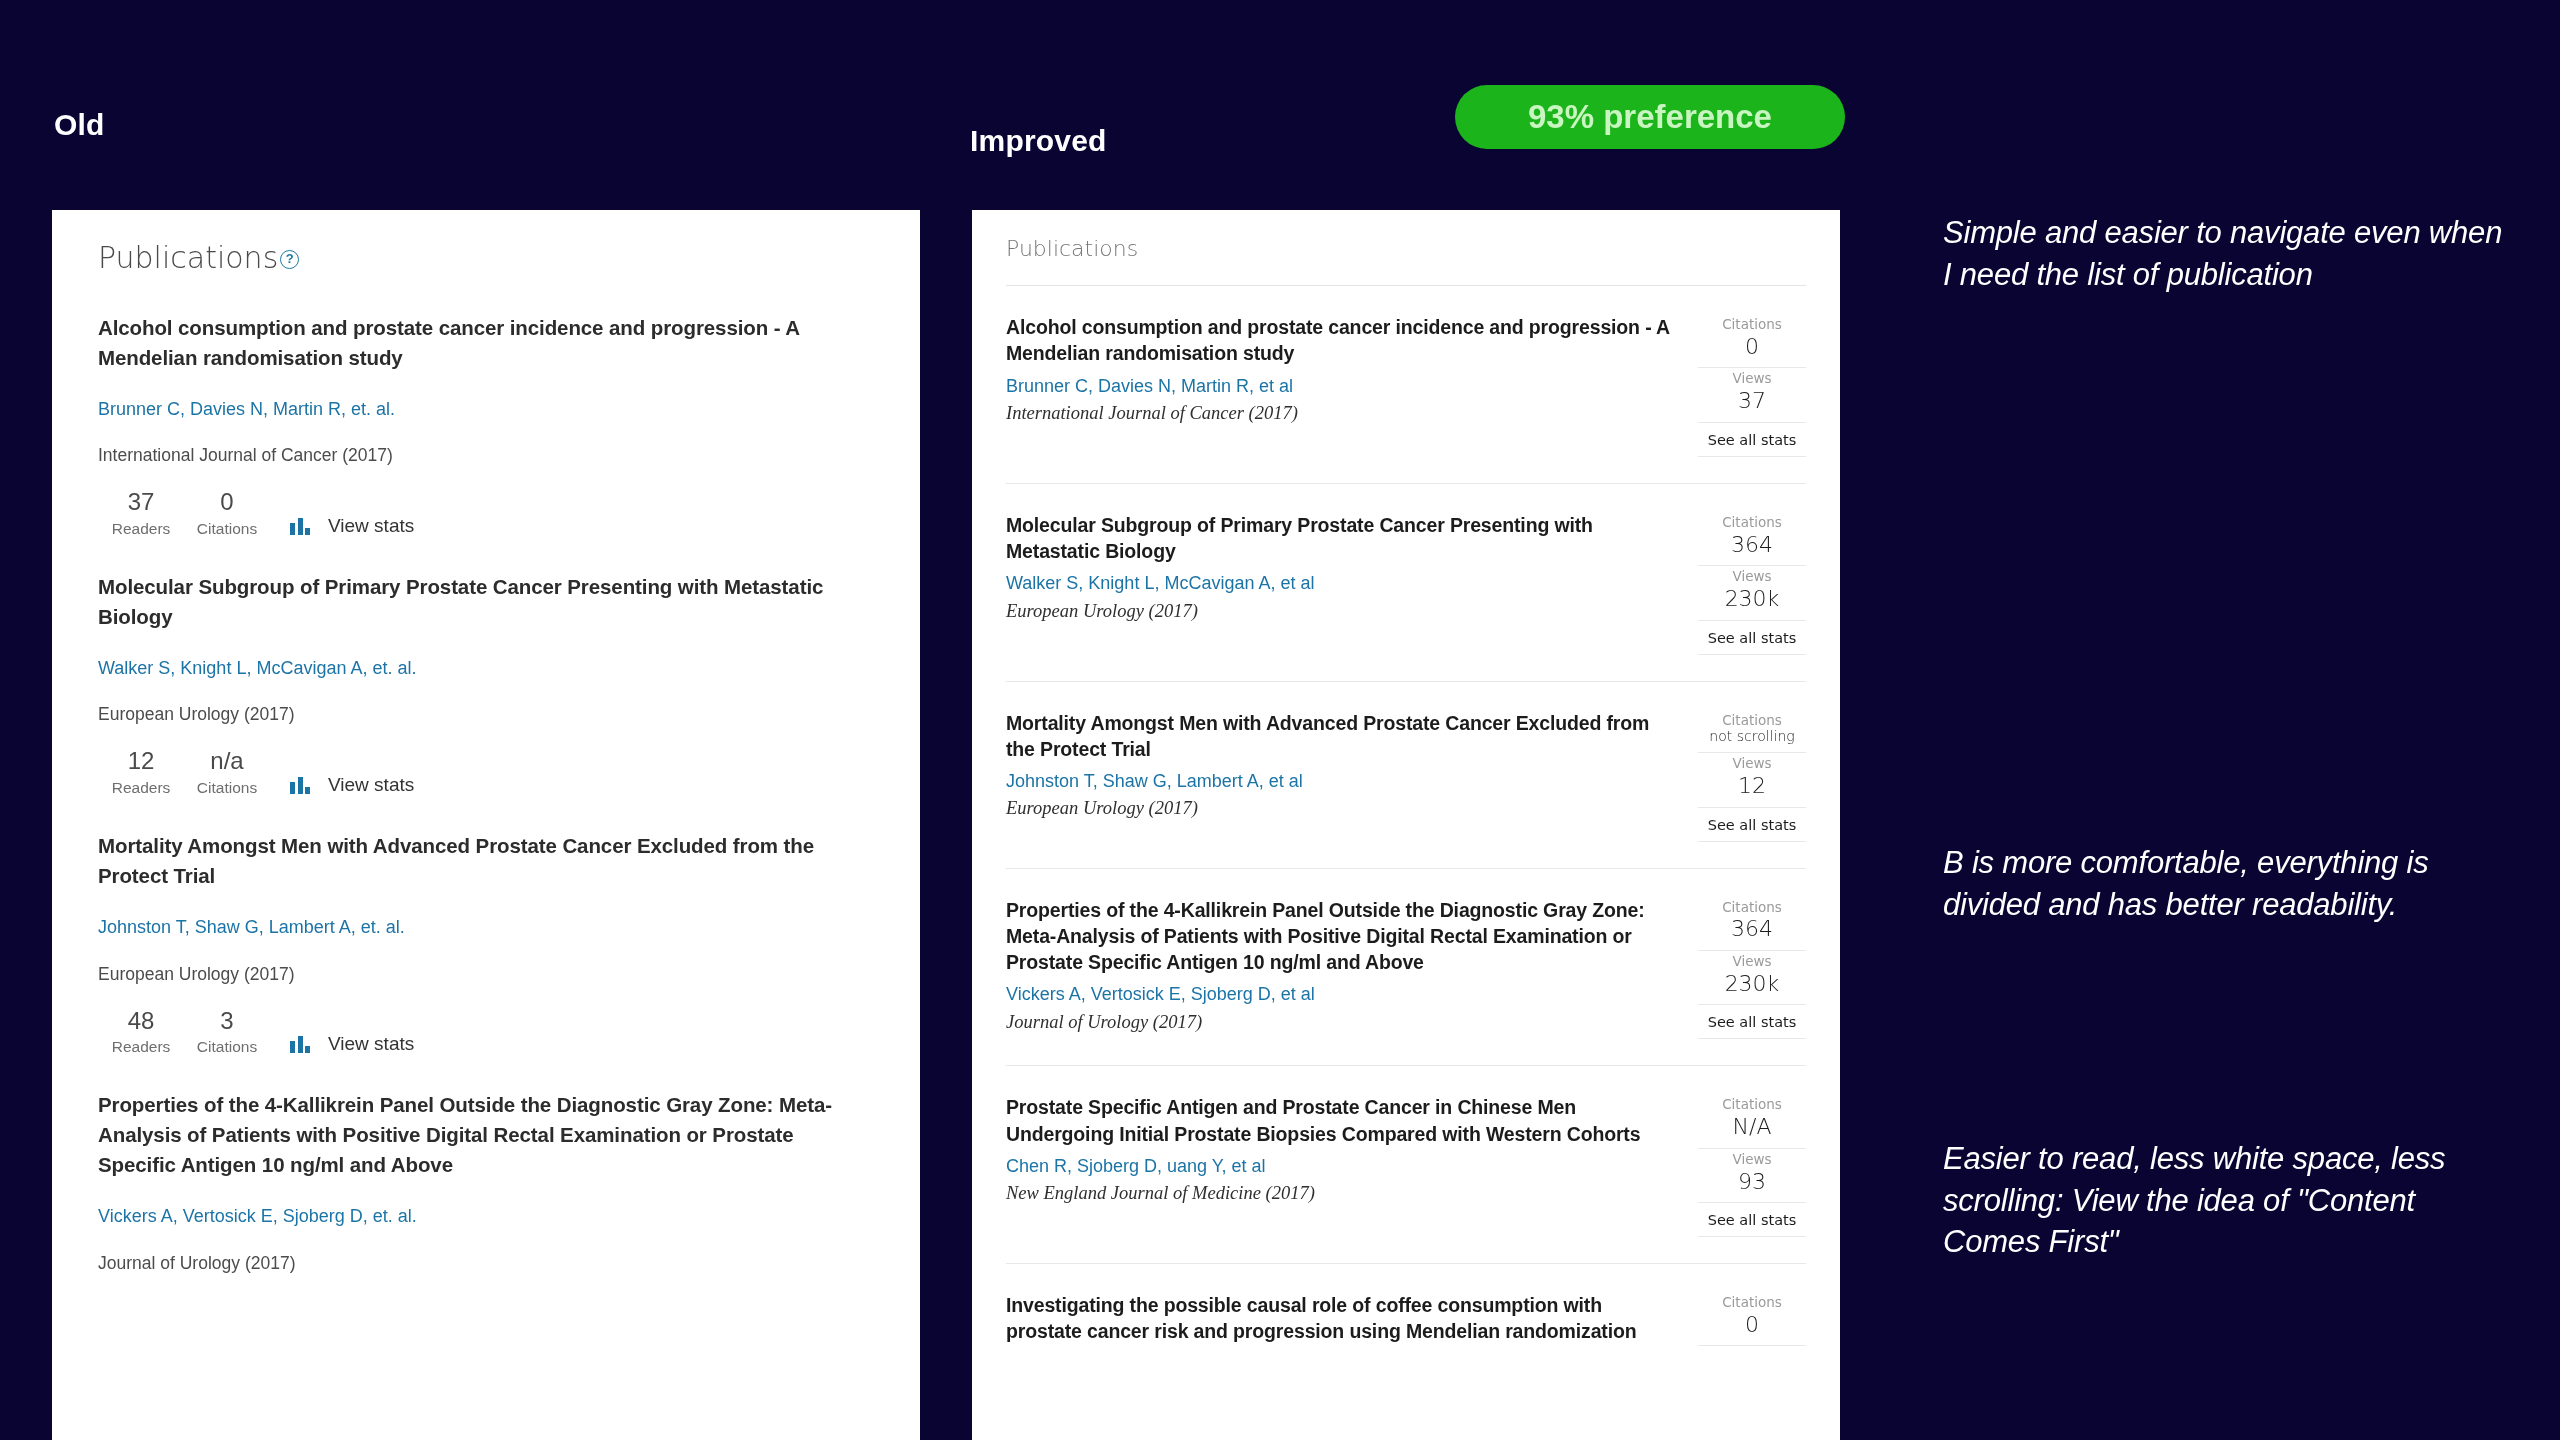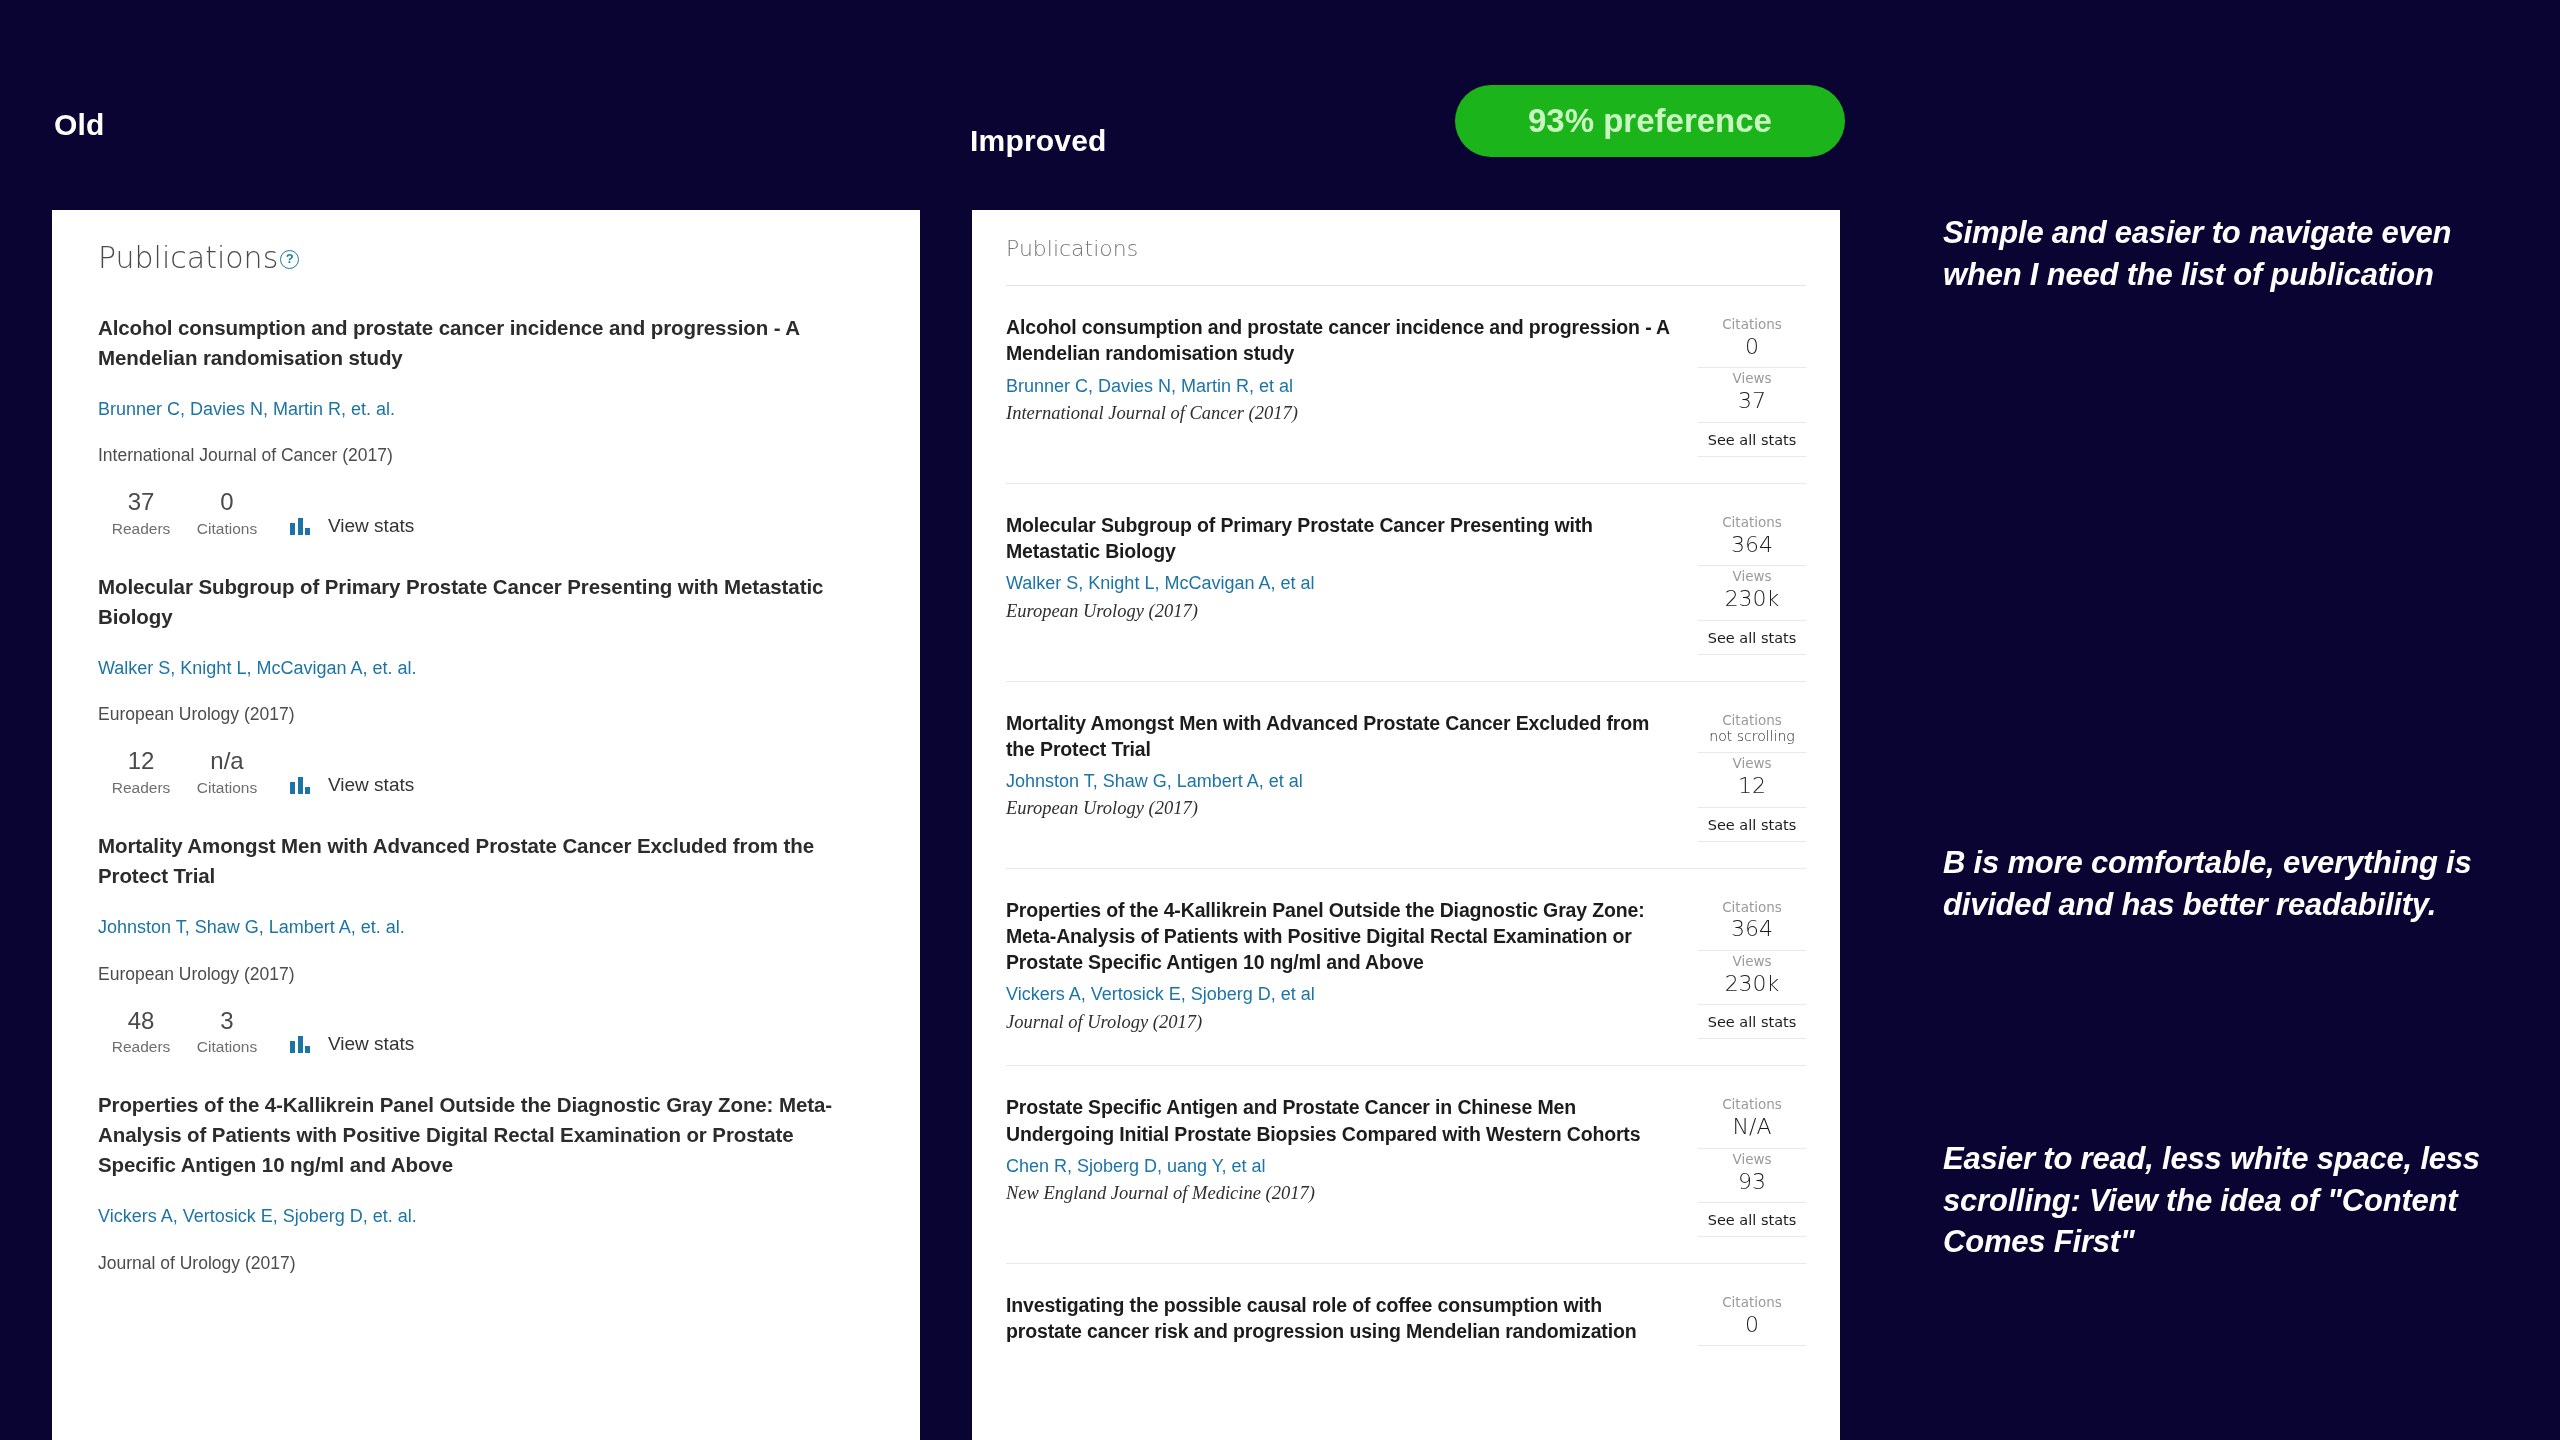--- a/index.html
+++ b/index.html
@@ -18,21 +18,21 @@
     font-size: 30px;
     font-weight: bold;
     letter-spacing: .2px;
   }
   #label-old      { left: 54px;  top: 108px; }
   #label-improved { left: 970px; top: 124px; }
 
   .badge {
     position: absolute;
     left: 1455px; top: 85px;
-    width: 390px; height: 72px;
+    width: 390px; height: 64px;
     background: #1bb41b;
     border-radius: 36px;
     display: flex; align-items: center; justify-content: center;
     color: #c9f5c0;
     font-size: 33px;
     font-weight: bold;
   }
 
   
   .panel {
@@ -153,21 +153,21 @@
   .rail-val.small { font-size: 14px; line-height: 1.2; color: #2a2a2a; }
   .rail-link { font-size: 14.5px; color: #1c1c1c; padding: 9px 0 8px 0; border-bottom: 1px solid #e8e8e8; }
 
   
   .quote {
     position: absolute;
     left: 1943px;
     width: 560px;
     color: #ffffff;
     font-size: 31px;
-    font-weight: bold;
+    font-weight: normal;
     font-style: italic;
     line-height: 1.34;
     letter-spacing: -.2px;
   }
   #quote-1 { top: 212px; }
   #quote-2 { top: 528px; }
   #quote-3 { top: 842px; }
   #quote-4 { top: 1138px; }
 </style>
 </head>

